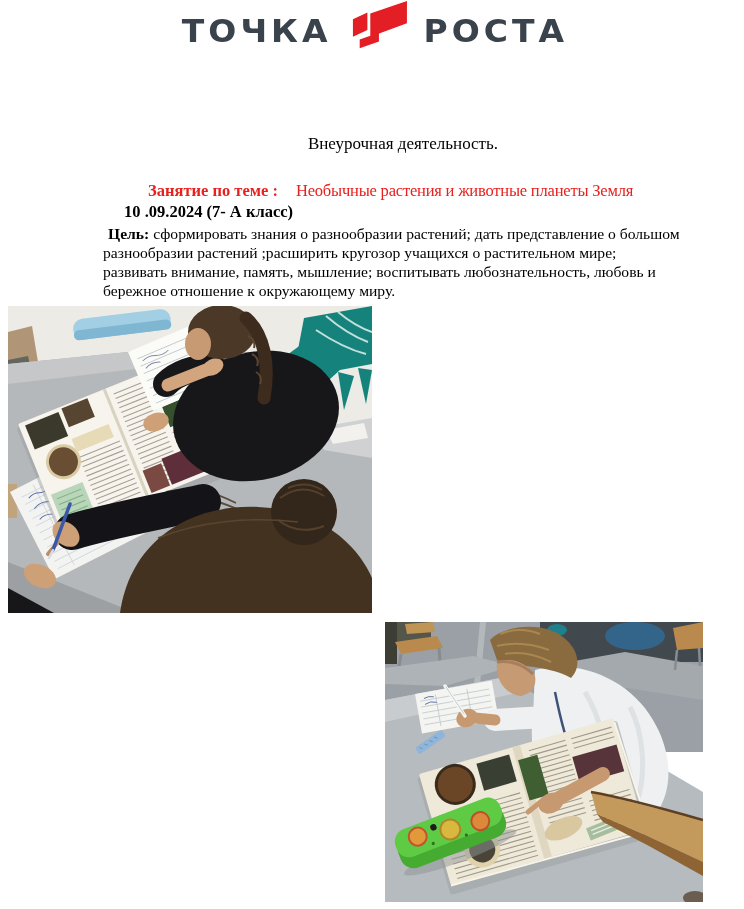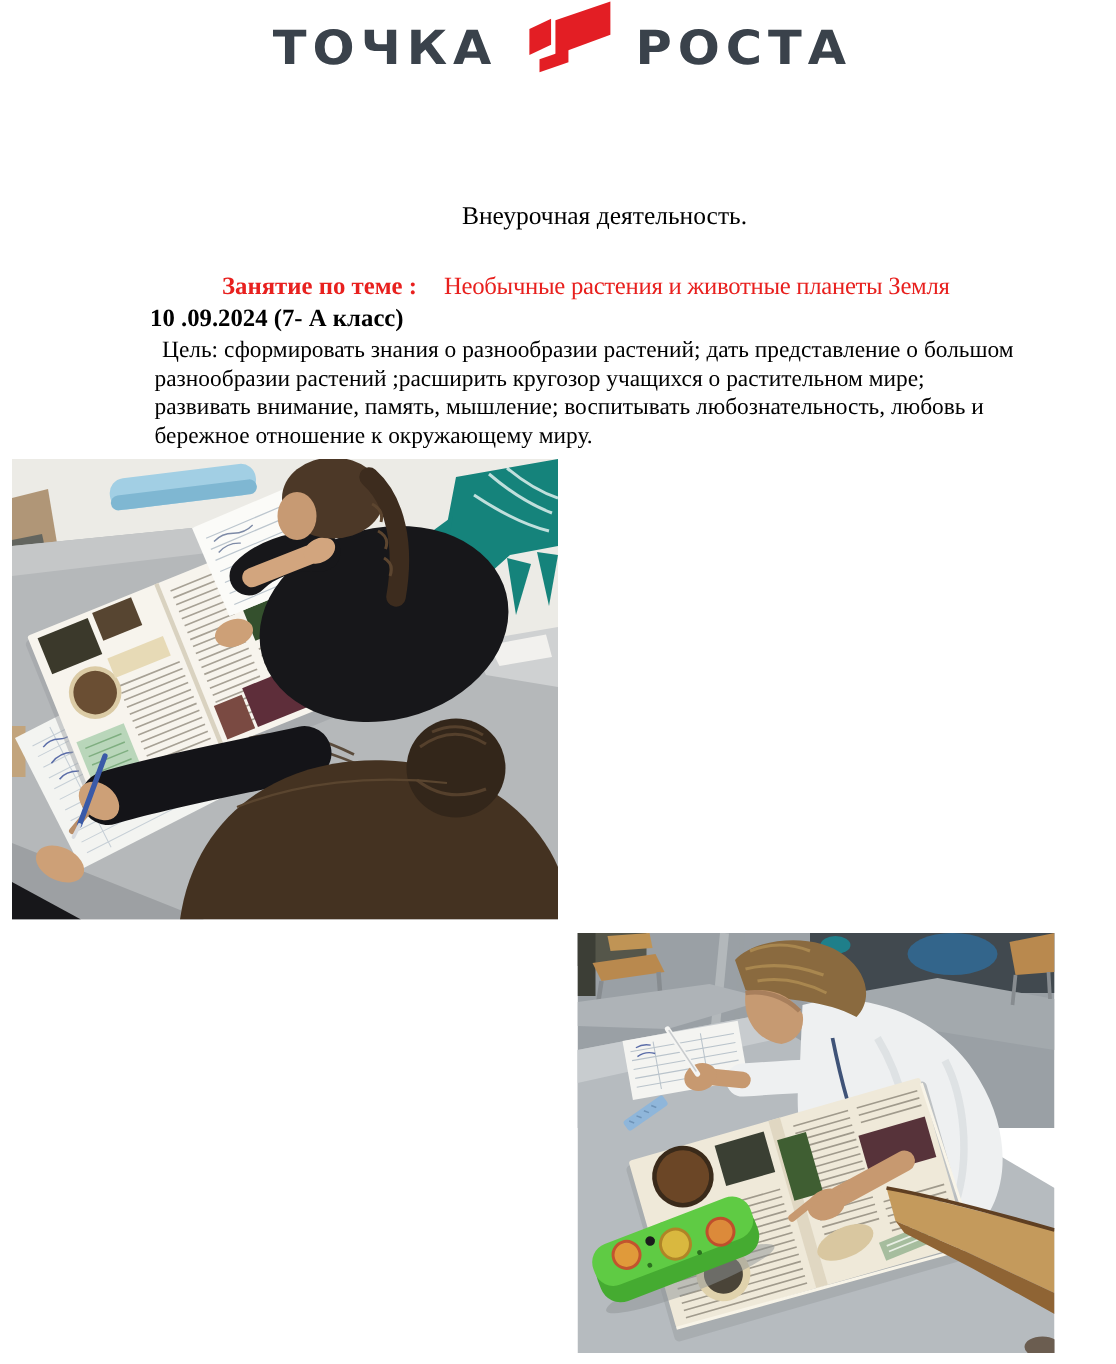--- a/index.html
+++ b/index.html
@@ -17,24 +17,24 @@
   .accent-fill{fill:var(--accent-red,#e31e24);}
 
   
   .center-line{position:absolute;left:103px;width:600px;text-align:center;margin-top:48px;}
   .line1{top:86px;font-size:17px;}
   .line2{top:119px;font-size:15px;font-weight:bold;}
   .line3{top:148px;font-size:16px;font-weight:bold;}
   .lesson-line{position:absolute;left:104px;top:181px;font-size:16.5px;white-space:nowrap;margin-left:44px;}
   .lesson-label{font-weight:bold;color:var(--text-red,#e8201e);}
   .lesson-topic{color:var(--text-red,#e8201e);margin-left:18px;letter-spacing:-0.2px;}
-  .date-line{position:absolute;left:100px;top:202px;font-size:16.5px;font-weight:bold;}
+  .date-line{position:absolute;left:124px;top:202px;font-size:16.5px;font-weight:bold;}
   .goal{position:absolute;left:103px;top:224px;width:580px;font-size:15.6px;
         line-height:19px;text-indent:5px;}
-  .goal b{font-weight:normal;margin-top:27px;}
+  .goal b{font-weight:bold;margin-top:27px;}
 
   
   .photo{position:absolute;}
   .photo svg{display:block;}
   .photo1{left:8px;top:306px;width:364px;height:307px;}
   .photo2{left:385px;top:622px;width:318px;height:280px;}
 </style>
 </head>
 <body>
 

